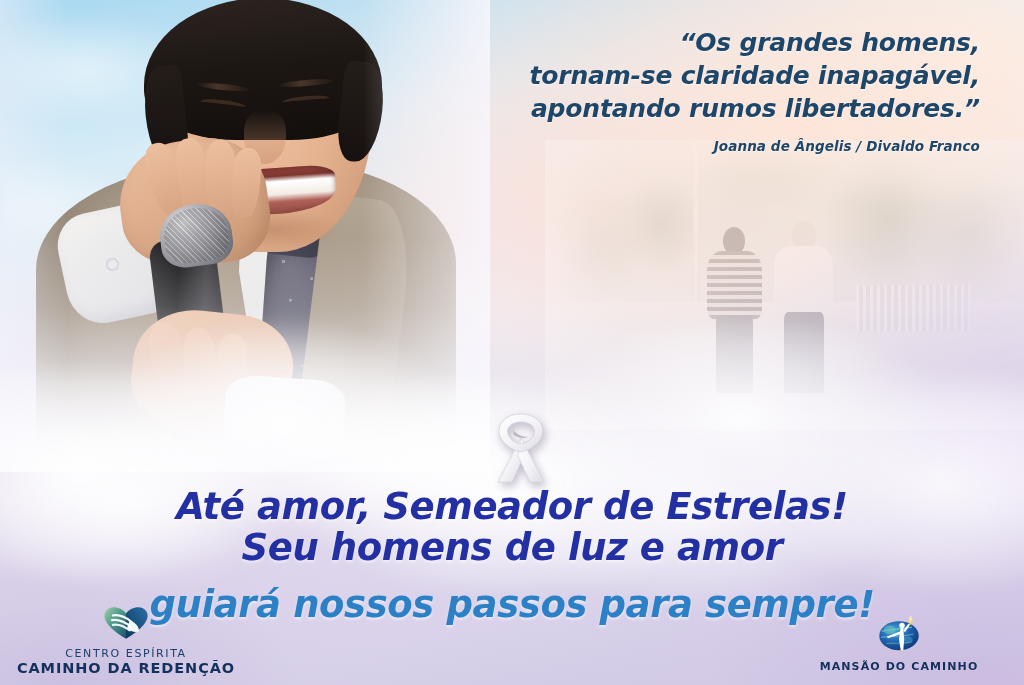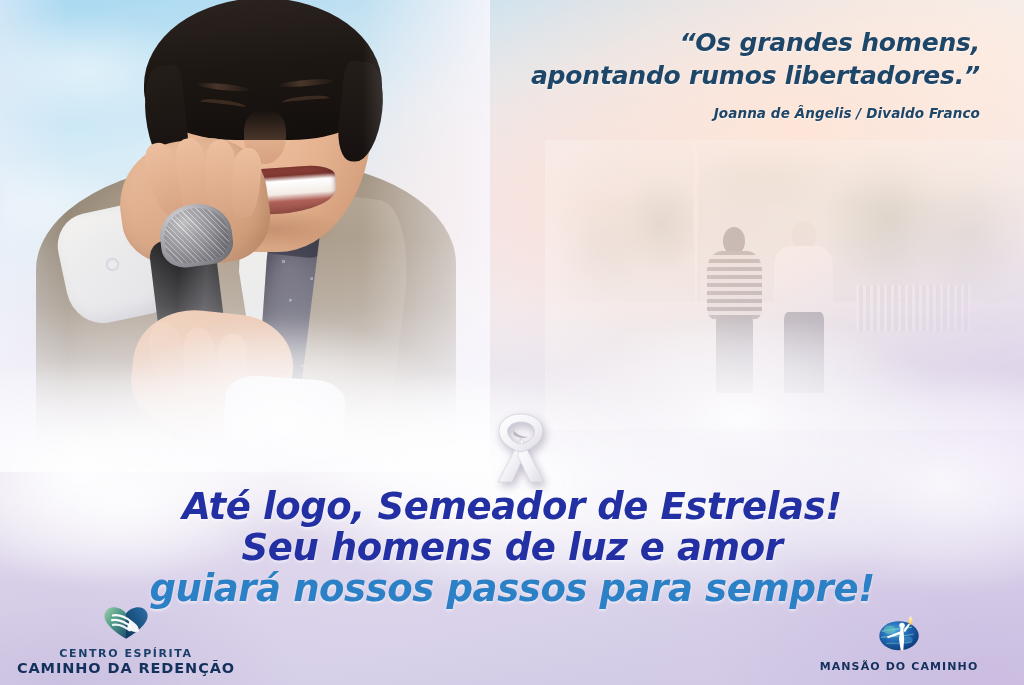--- a/index.html
+++ b/index.html
@@ -384,41 +384,41 @@
     font-family: "DejaVu Sans", sans-serif;
     font-style: italic;
     font-weight: bold;
     font-size: 37px;
     line-height: 41px;
     letter-spacing: -0.4px;
     white-space: nowrap;
     text-shadow: 0 2px 3px rgba(255,255,255,0.55);
   }
   .hl-1, .hl-2 { color: #2330a3; }
-  .hl-3 { color: #2b80c6; }
+  .hl-3 { color: #2b80c6; margin-top: 16px; }
 
   
   .logo-left {
     position:absolute;
     left: 6px;
     bottom: 8px;
     width: 240px;
     text-align:center;
   }
   .logo-right {
     position:absolute;
     right: 10px;
     bottom: 10px;
     width: 230px;
     text-align:center;
   }
   .logo-mark { display:block; margin: 0 auto 2px auto; }
   .logo-text-sm {
     font-family: "DejaVu Sans", sans-serif;
-    font-weight: bold;
+    font-weight: normal;
     font-size: 11px;
     letter-spacing: 1.6px;
     color: #1b3f6b;
     line-height: 13px;
   }
   .logo-text-lg {
     font-family: "DejaVu Sans", sans-serif;
     font-weight: bold;
     font-size: 14.5px;
     letter-spacing: 0.9px;
@@ -507,20 +507,21 @@
     <div class="pt-cuff2"></div>
 
     <div class="portrait-fade"></div>
   </div>
 
   <div class="cloud-band"></div>
   <div class="cloud-band-2"></div>
 
   <div class="quote">
     <div class="quote-line">“Os grandes homens,</div>
+    <div class="quote-line">tornam-se claridade inapagável,</div>
     <div class="quote-line">apontando rumos libertadores.”</div>
     <div class="quote-attr">Joanna de Ângelis / Divaldo Franco</div>
   </div>
 
   <div class="ribbon">
     <svg viewBox="0 0 70 76" width="70" height="76" aria-hidden="true">
       <defs>
         <linearGradient id="ribg" x1="0" y1="0" x2="1" y2="1">
           <stop offset="0%" stop-color="#ffffff"></stop>
           <stop offset="55%" stop-color="#f3f2f6"></stop>
@@ -529,21 +530,21 @@
       </defs>
       <path d="M35 30 L12 74 L26 74 L38 48 Z" fill="url(#ribg)" stroke="#d7d4de" stroke-width="0.7"></path>
       <path d="M35 30 L58 74 L44 74 L32 48 Z" fill="url(#ribg)" stroke="#d7d4de" stroke-width="0.7"></path>
       <path d="M35 6 C20 6 10 16 14 28 C17 37 27 42 35 44 C43 42 53 37 56 28 C60 16 50 6 35 6 Z
                M35 14 C44 14 50 19 48 26 C46 32 40 35 35 36 C30 35 24 32 22 26 C20 19 26 14 35 14 Z" fill="url(#ribg)" stroke="#cfccd8" stroke-width="0.7"></path>
       <path d="M27 22 C30 26 36 29 42 29 C38 31 32 30 28 27 Z" fill="#8f8a9c" opacity="0.55"></path>
     </svg>
   </div>
 
   <div class="headline">
-    <div class="hl-line hl-1">Até logo, Semeador de Estrelas!</div>
+    <div class="hl-line hl-1">Até amor, Semeador de Estrelas!</div>
     <div class="hl-line hl-2">Seu homens de luz e amor</div>
     <div class="hl-line hl-3">guiará nossos passos para sempre!</div>
   </div>
 
   <div class="logo-left">
     <span class="logo-mark">
       <svg viewBox="0 0 60 40" width="56" height="38" aria-hidden="true">
         <defs>
           <linearGradient id="heartL" x1="0" y1="0" x2="1" y2="1">
             <stop offset="0%" stop-color="#9fd0a8"></stop>

